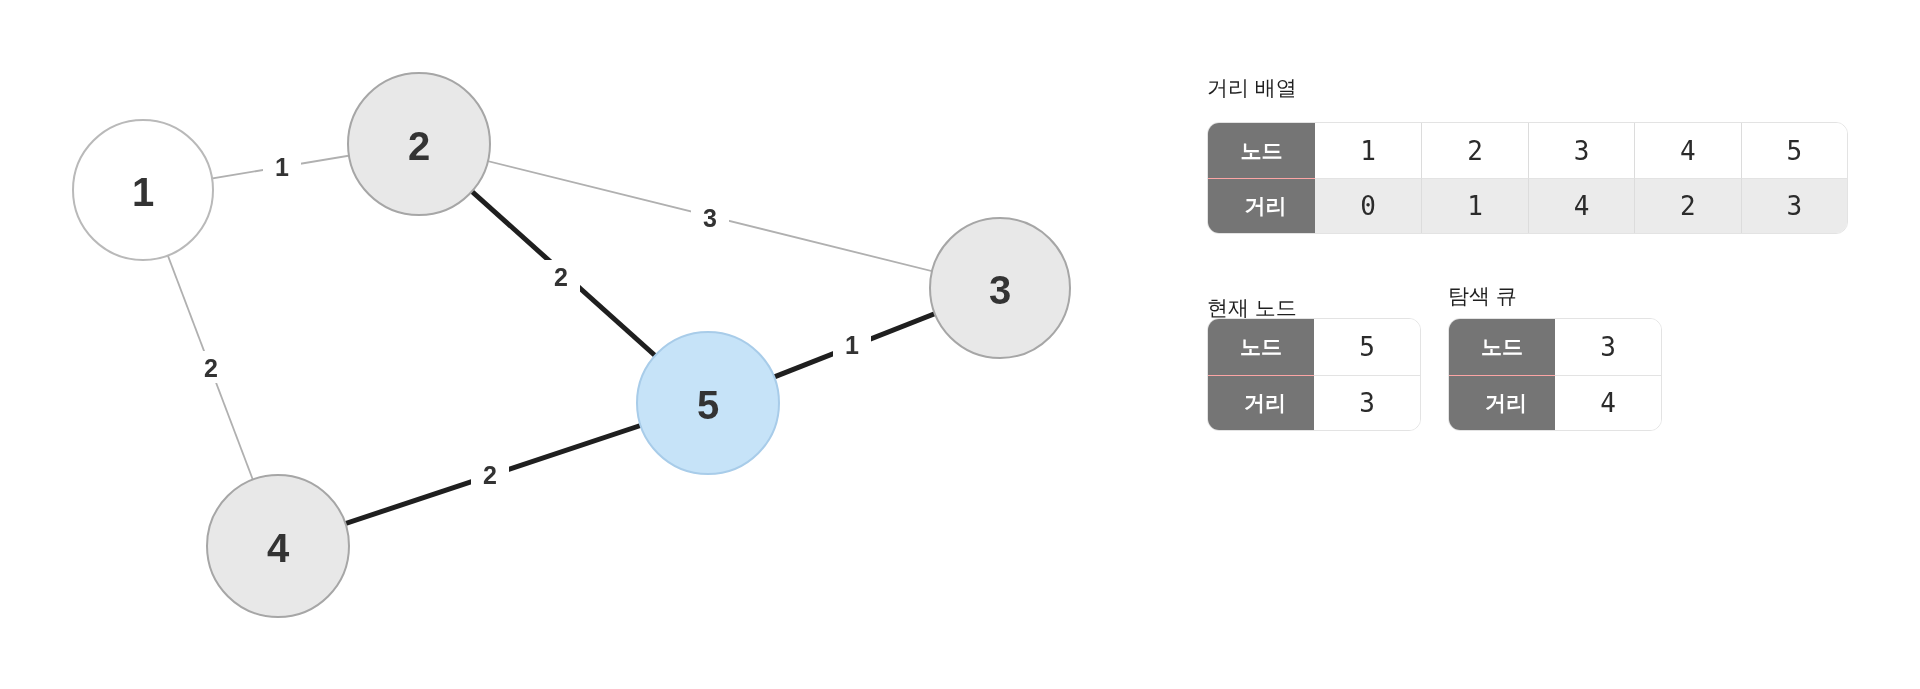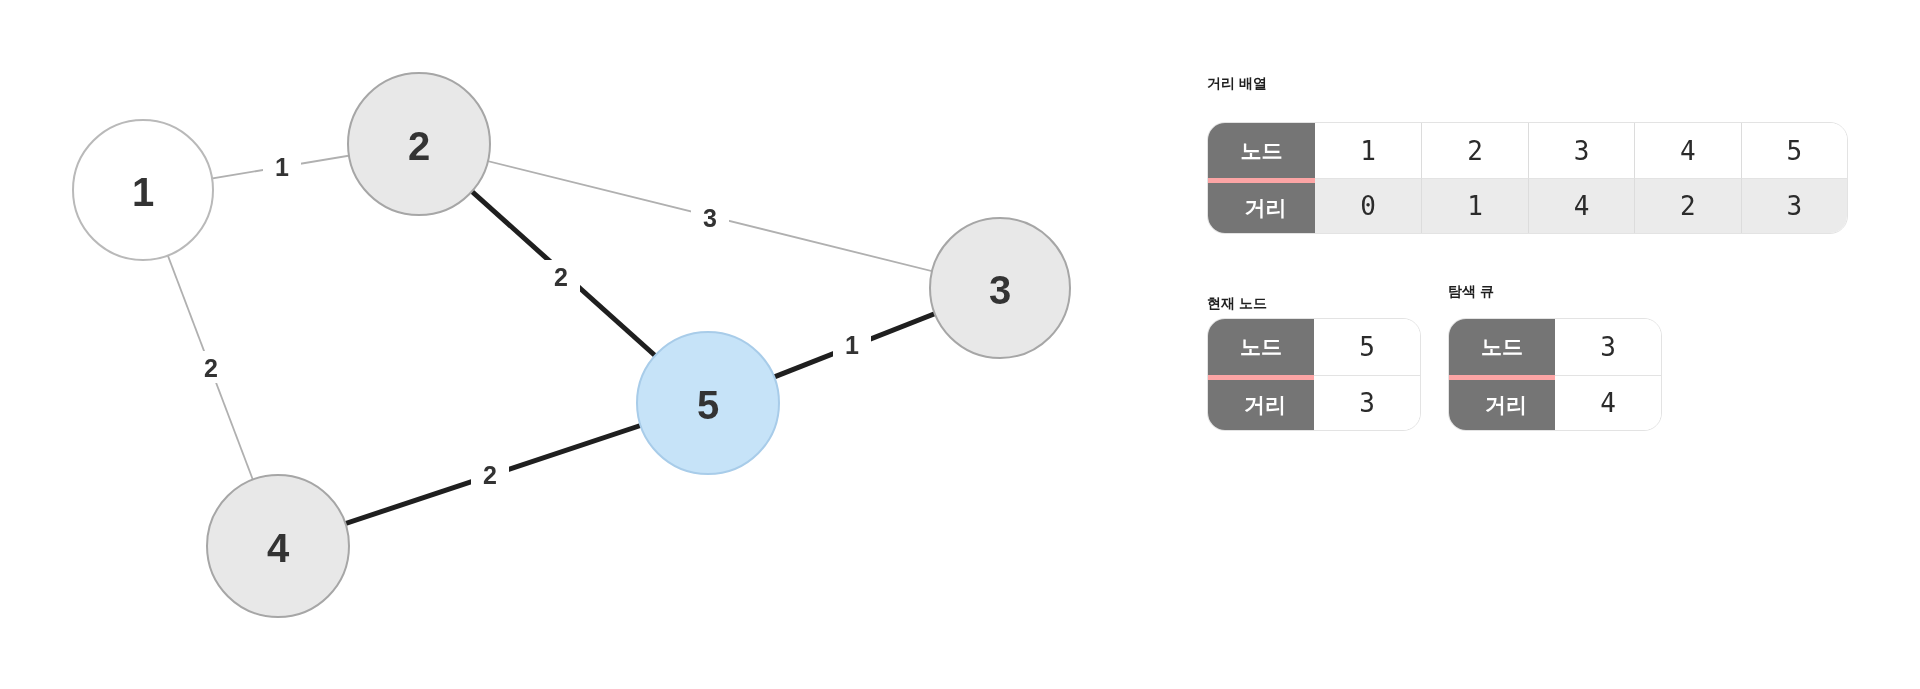--- a/index.html
+++ b/index.html
@@ -22,48 +22,48 @@
   }
   .node-label-text {
     font-family: "Liberation Sans", sans-serif;
     font-weight: bold;
     font-size: 40px;
     fill: #333333;
   }
 
   .ptitle {
     position: absolute;
-    font-size: 14px;
-    font-weight: bold;
+    font-size: 21px;
+    font-weight: normal;
     color: #1f1f1f;
     white-space: nowrap;
     line-height: 1.1;
   }
   .ptable {
     position: absolute;
     display: grid;
     background: #ffffff;
     border: 1px solid #e3e3e3;
-    border-radius: 18px;
+    border-radius: 12px;
     overflow: hidden;
     box-sizing: border-box;
   }
   .cell {
     display: flex;
     align-items: center;
     justify-content: center;
     box-sizing: border-box;
   }
   .th {
     background: #757575;
     color: #ffffff;
     font-size: 21px;
     font-weight: bold;
   }
-  .th.rowline { border-top: 5px solid #fca5a5; padding-left: 8px; }
+  .th.rowline { border-top: 1px solid #fca5a5; padding-left: 8px; }
   .td {
     font-family: "DejaVu Sans Mono", monospace;
     font-size: 26px;
     color: #2b2b2b;
     background: #ffffff;
   }
   .td.alt { background: #ebebeb; }
   .td.vline { border-left: 1px solid #dcdcdc; }
   .td.rowline { border-top: 1px solid #e3e3e3; }
 

